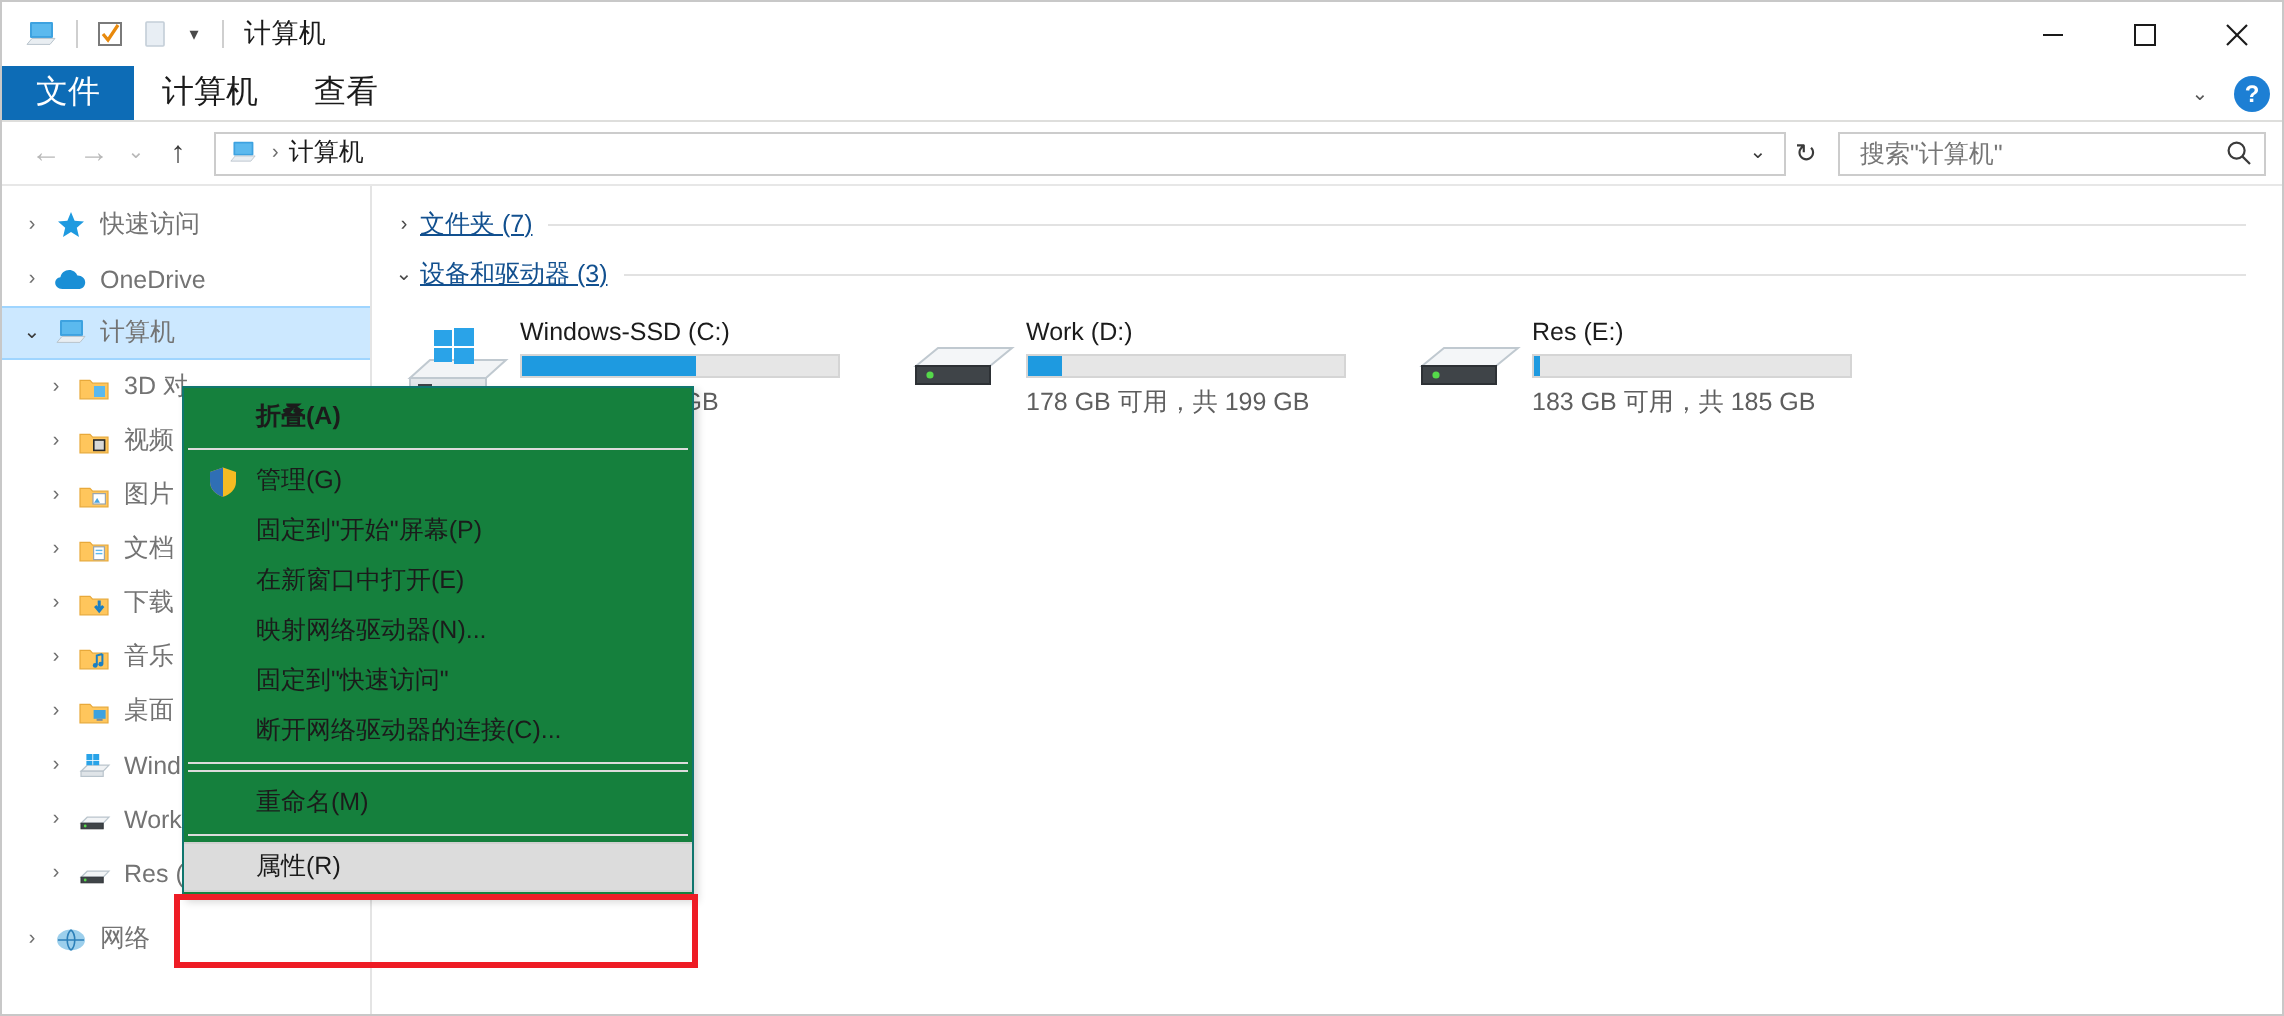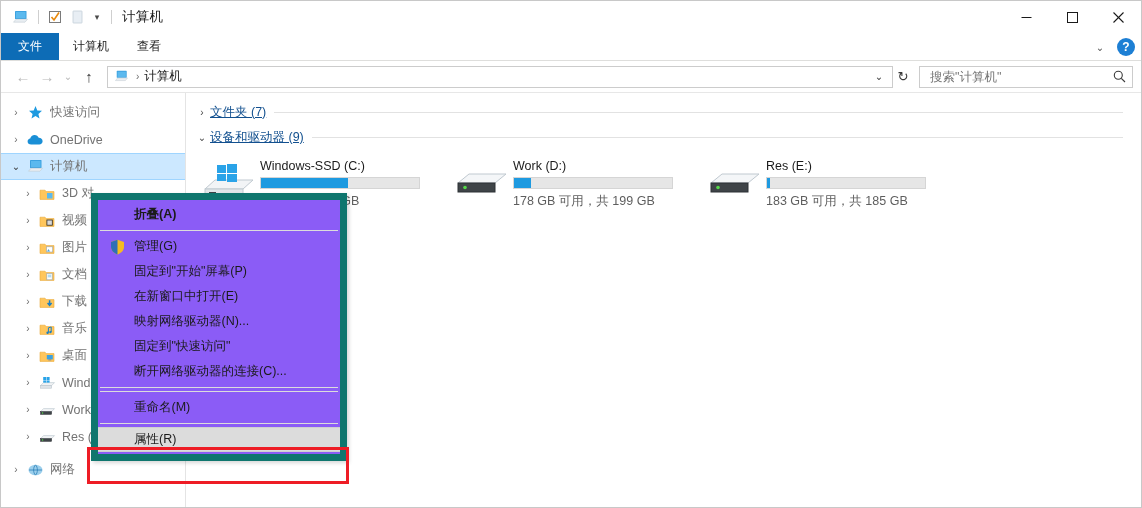--- a/index.html
+++ b/index.html
@@ -66,21 +66,21 @@
     height: 28px;
     background: #ffffff;
     display: flex;
     align-items: stretch;
     border-bottom: 1px solid #dededc;
     position: relative;
   }
   .tab {
     display: flex; align-items: center;
     padding: 0 14px;
-    font-size: 12px;
+    font-size: 16px;
     color: #1b1b1b;
     white-space: nowrap;
   }
   .tab.active {
     background: #0d6cb6;
     color: #ffffff;
     padding: 0 17px;
   }
   #ribbon-right {
     position: absolute; right: 6px; top: 0;
@@ -251,22 +251,22 @@
   .drive-caption {
     font-size: 12.5px; color: #5e5e5e;
     white-space: nowrap;
   }
 
   
   #ctxmenu {
     position: absolute;
     left: 90px; top: 192px;
     width: 256px;
-    background: #8b5cf6;
-    border: 7px solid #0f766e;
+    background: #15803d;
+    border: 1px solid #0f766e;
     box-shadow: 2px 2px 4px rgba(0,0,0,.16);
     padding: 2px 0;
     z-index: 50;
   }
   .ctx-item {
     height: 25px;
     display: flex; align-items: center;
     padding-left: 8px;
     font-size: 12.5px;
     color: #1b1b1b;
@@ -562,21 +562,21 @@
     <div id="content">
 
       <div class="group-header">
         <span class="group-chevron">›</span>
         <span class="group-title">文件夹 (7)</span>
         <span class="group-line"></span>
       </div>
 
       <div class="group-header" style="margin-top:3px;">
         <span class="group-chevron">⌄</span>
-        <span class="group-title">设备和驱动器 (9)</span>
+        <span class="group-title">设备和驱动器 (3)</span>
         <span class="group-line"></span>
       </div>
 
       <div id="drive-grid">
 
         <div class="drive-tile">
           <div class="drive-icon">
             <svg width="56" height="42" viewBox="0 0 56 42">
               <path d="M4 28 L14 19 H52 L42 28 Z" fill="#f2f4f6" stroke="#c0c9d0" stroke-width="1"></path>
               <rect x="4" y="28" width="38" height="8" fill="#e3e7ea" stroke="#c0c9d0" stroke-width="1"></rect>

